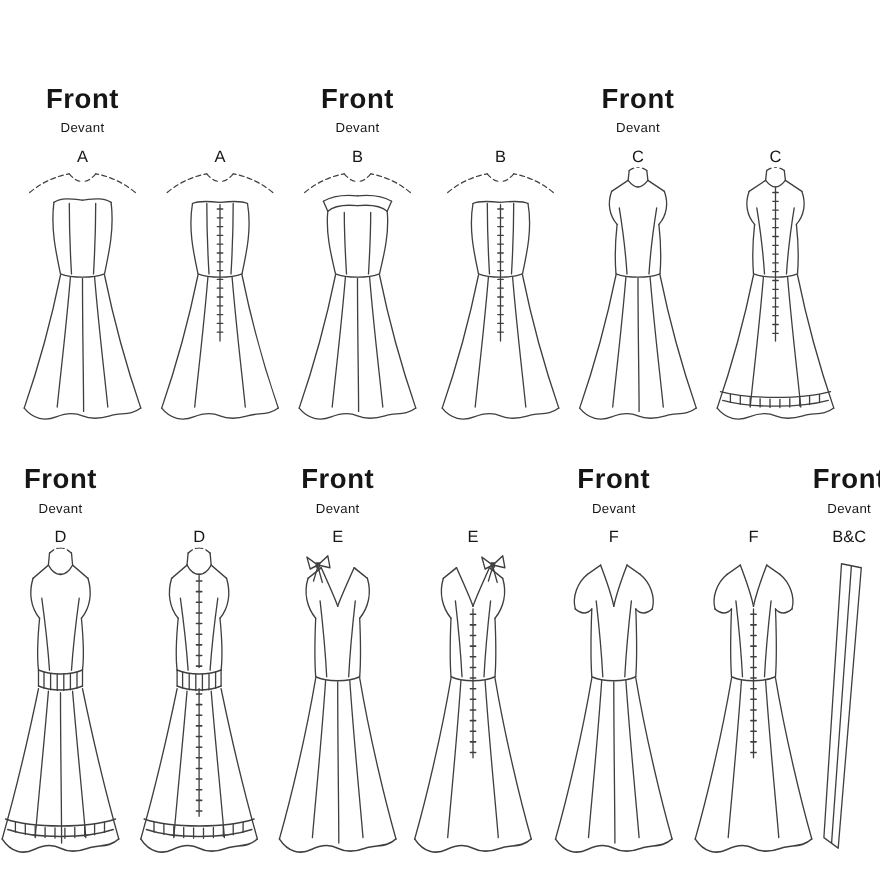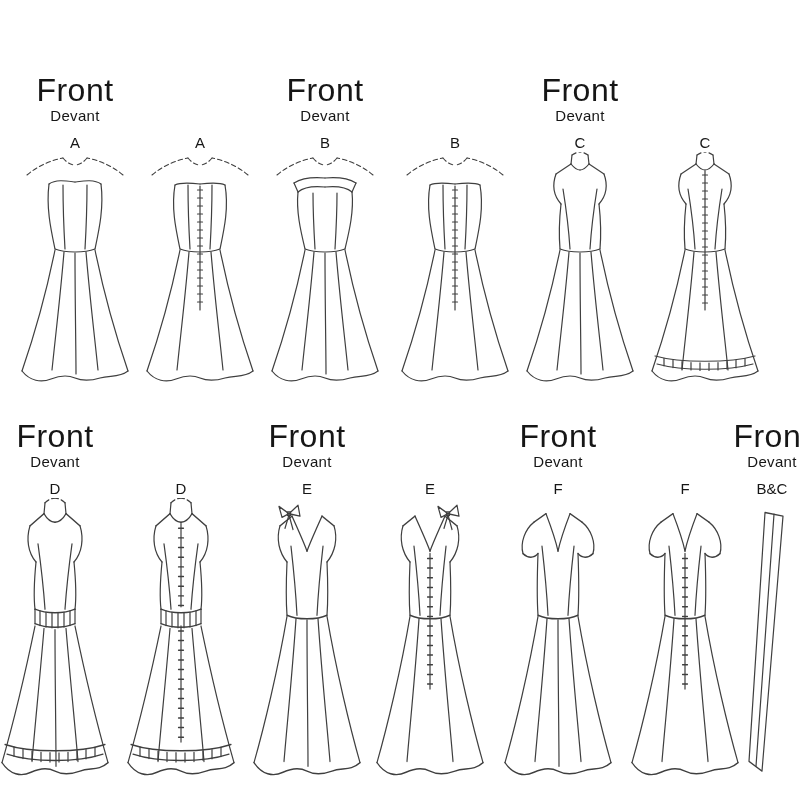--- a/index.html
+++ b/index.html
@@ -1,22 +1,22 @@
 <!DOCTYPE html>
 <html style="--ink: #3f3f3f;"><head>
 <meta charset="utf-8">
 <style>
   *{margin:0;padding:0;box-sizing:border-box}
   html,body{width:800px;height:800px}
   body{position:relative;background:#fff;overflow:hidden;color:#161616;
        font-family:"Liberation Sans",sans-serif}
   .col{position:absolute;width:130px;text-align:center}
   .hdr{height:56px}
-  .front{font-size:32px;font-weight:400;letter-spacing:.5px;line-height:32px}
-  .devant{font-size:15px;line-height:20px;letter-spacing:.3px}
+  .front{font-size:25px;font-weight:700;letter-spacing:.5px;line-height:32px}
+  .devant{font-size:12px;line-height:20px;letter-spacing:.3px}
   .letter{font-size:15px;line-height:18px;height:22px;padding-top:4px;font-weight:500}
   svg.dress{display:block;width:130px;height:240px;margin:0 auto}
   .row2 svg.dress{height:290px}
   svg.dress path{fill:none;stroke:var(--ink,#3f3f3f);stroke-width:1.2;
                  stroke-linecap:round;stroke-linejoin:round}
   svg.dress path.dash{stroke-dasharray:4.5 3;stroke-width:1.1}
 </style>
 </head>
 <body>
 

